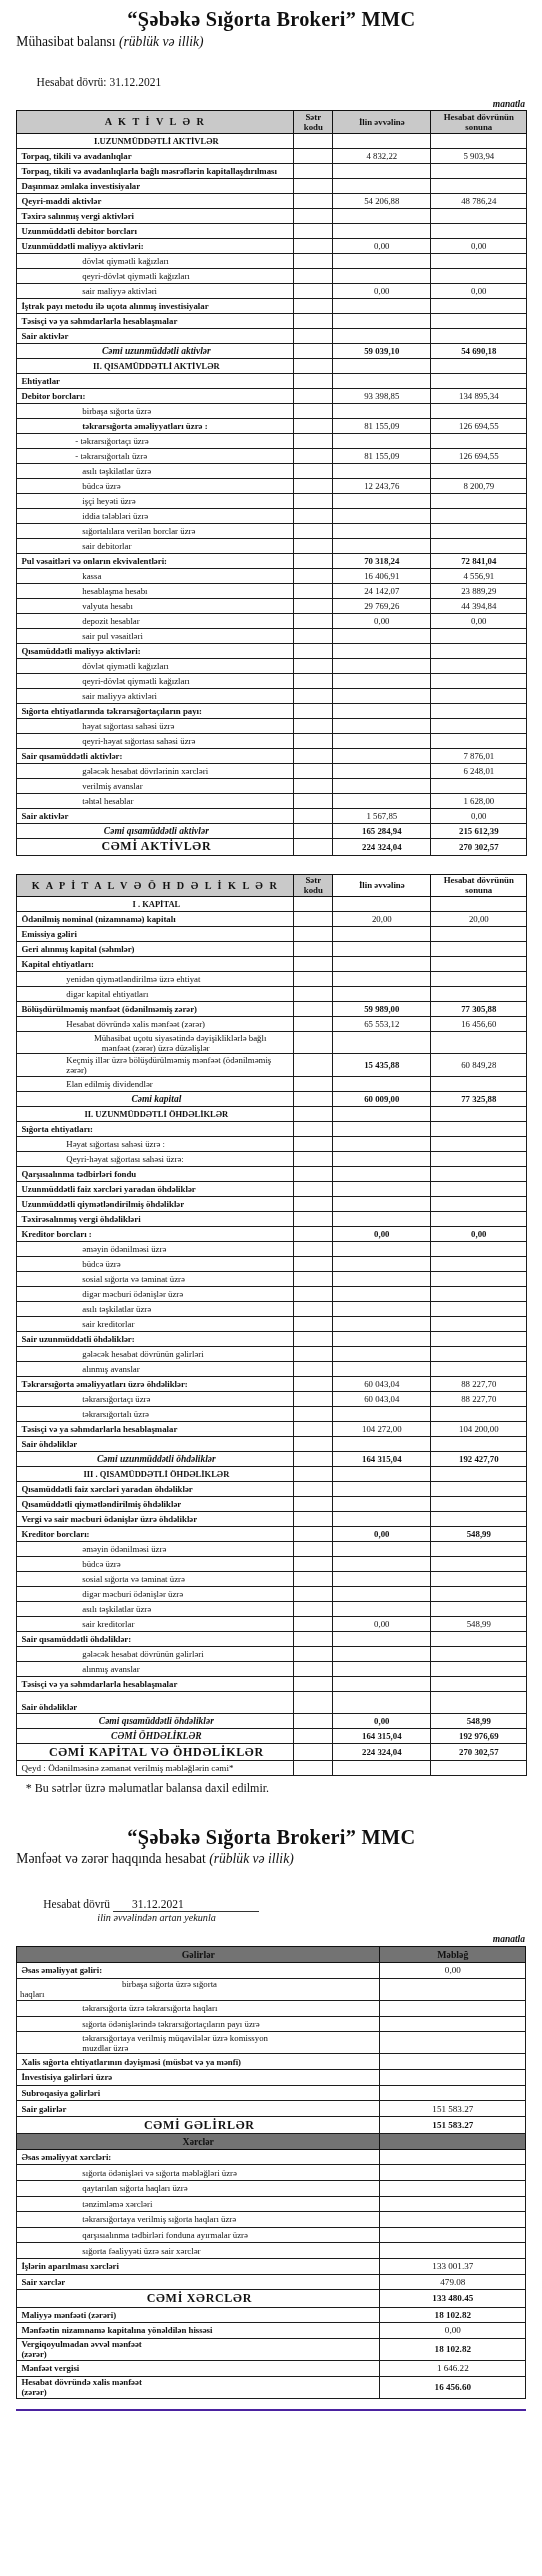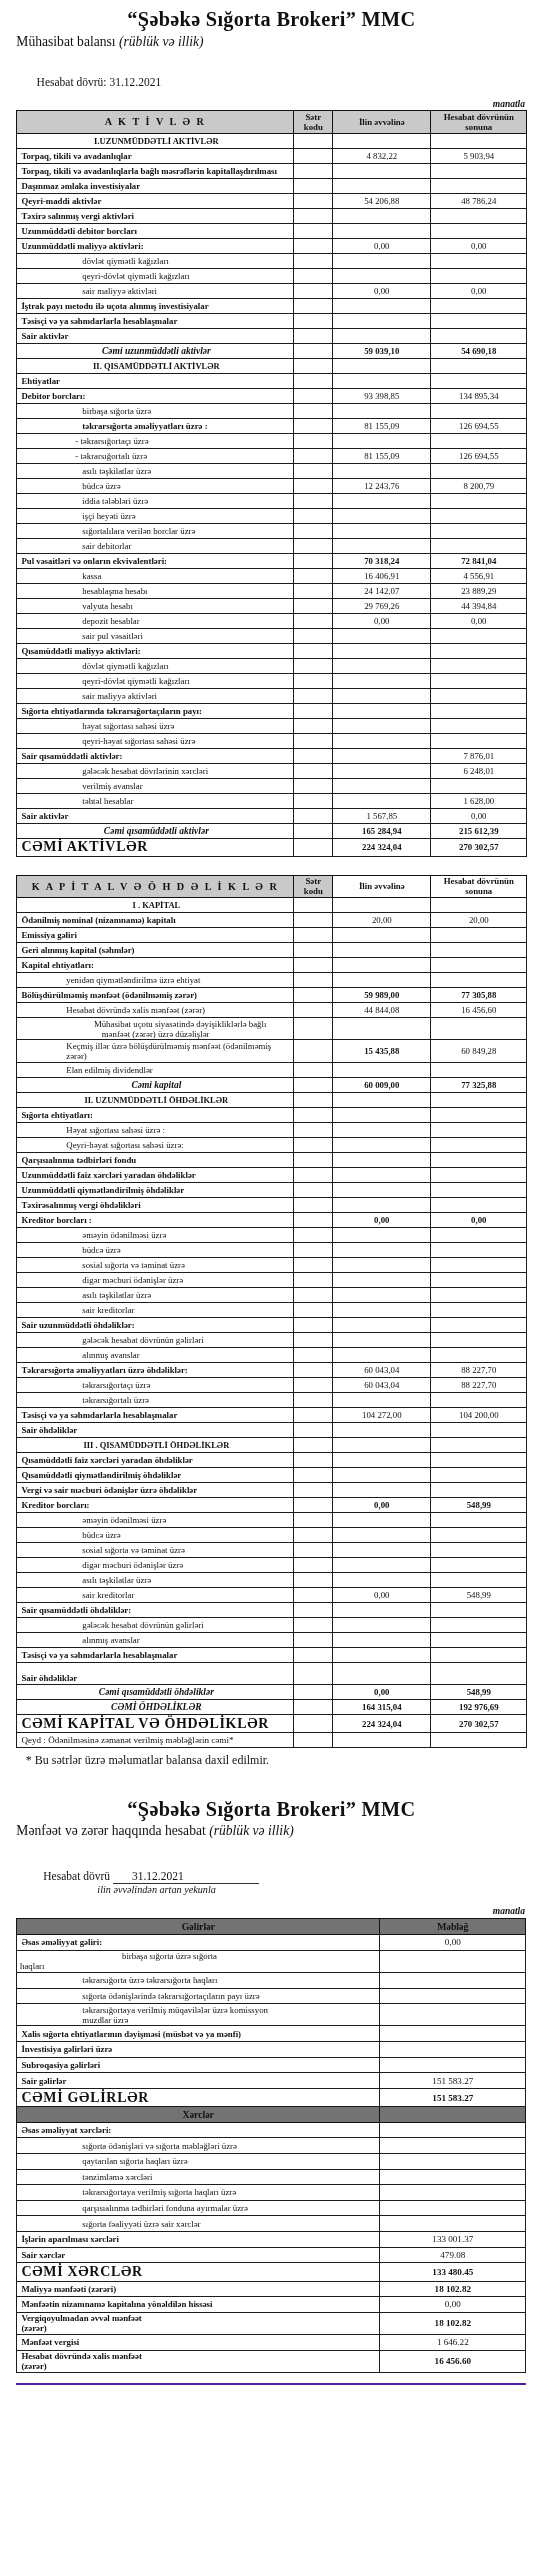--- a/index.html
+++ b/index.html
@@ -29,21 +29,21 @@
   td.v1,td.v2{text-align:center;font-size:9.1px;}
   .vb{font-weight:bold;}
   tr.sec td.lbl{text-align:center;font-weight:bold;font-size:8.5px;}
   tr.it td.lbl{font-weight:bold;}
   tr.s1 td.lbl{padding-left:65px !important;}
   tr.s1b td.lbl{padding-left:65px !important;font-weight:bold;}
   tr.s2 td.lbl{padding-left:49px !important;}
   tr.d1 td.lbl{padding-left:58px !important;}
   tr.hang td.lbl{padding-left:2.7px !important;text-indent:49px;text-align:center;}
   tr.tot td.lbl,tr.totcaps td.lbl{text-align:center;font-weight:bold;font-style:italic;font-size:9.5px;}
-  tr.grand td.lbl{text-align:left;font-weight:bold;font-size:14px;letter-spacing:0.7px;}
+  tr.grand td.lbl{text-align:center;font-weight:bold;font-size:12px;letter-spacing:0.7px;}
   tr.tot td,tr.totcaps td,tr.grand td{border-top-width:1.4px;}
   tr.grand td{border-bottom-width:1.4px;}
   tr.note td{height:30px;}
   tr.note td.lbl{font-weight:normal;font-size:9.1px;}
   table.bal tbody tr:last-child td{border-bottom-width:1.4px;}
   table.bal tbody td:first-child{border-left-width:1.4px;}
   table.bal tbody td:last-child{border-right-width:1.4px;}
 
   .footnote{font-size:12px;margin:4.1px 0 0 9.5px;}
 
@@ -236,27 +236,27 @@
             <td class="v1"></td>
             <td class="v2"></td>
           </tr>
           <tr class="s1">
             <td class="lbl">büdcə üzrə</td>
             <td class="code"></td>
             <td class="v1">12 243,76</td>
             <td class="v2">8 200,79</td>
           </tr>
           <tr class="s1">
+            <td class="lbl">işçi heyəti üzrə</td>
+            <td class="code"></td>
+            <td class="v1"></td>
+            <td class="v2"></td>
+          </tr>
+          <tr class="s1">
             <td class="lbl">iddia tələbləri üzrə</td>
-            <td class="code"></td>
-            <td class="v1"></td>
-            <td class="v2"></td>
-          </tr>
-          <tr class="s1">
-            <td class="lbl">işçi heyəti üzrə</td>
             <td class="code"></td>
             <td class="v1"></td>
             <td class="v2"></td>
           </tr>
           <tr class="s1">
             <td class="lbl">sığortalılara verilən borclar üzrə</td>
             <td class="code"></td>
             <td class="v1"></td>
             <td class="v2"></td>
           </tr>
@@ -436,30 +436,36 @@
             <td class="code"></td>
             <td class="v1"></td>
             <td class="v2"></td>
           </tr>
           <tr class="s2">
             <td class="lbl">yenidən qiymətləndirilmə üzrə ehtiyat</td>
             <td class="code"></td>
             <td class="v1"></td>
             <td class="v2"></td>
           </tr>
+          <tr class="s2">
+            <td class="lbl">digər kapital ehtiyatları</td>
+            <td class="code"></td>
+            <td class="v1"></td>
+            <td class="v2"></td>
+          </tr>
           <tr class="it">
             <td class="lbl">Bölüşdürülməmiş mənfəət (ödənilməmiş zərər)</td>
             <td class="code"></td>
             <td class="v1 vb">59 989,00</td>
             <td class="v2 vb">77 305,88</td>
           </tr>
           <tr class="s2">
             <td class="lbl">Hesabat dövründə xalis mənfəət (zərər)</td>
             <td class="code"></td>
-            <td class="v1">44 844,08</td>
+            <td class="v1">65 553,12</td>
             <td class="v2">16 456,60</td>
           </tr>
           <tr class="hang">
             <td class="lbl">Mühasibat uçotu siyasətində dəyişikliklərlə bağlı 
 mənfəət (zərər) üzrə düzəlişlər</td>
             <td class="code"></td>
             <td class="v1"></td>
             <td class="v2"></td>
           </tr>
           <tr class="s2">
@@ -610,20 +616,26 @@
             <td class="lbl">Təsisçi və ya səhmdarlarla hesablaşmalar</td>
             <td class="code"></td>
             <td class="v1">104 272,00</td>
             <td class="v2">104 200,00</td>
           </tr>
           <tr class="it">
             <td class="lbl">Sair öhdəliklər</td>
             <td class="code"></td>
             <td class="v1"></td>
             <td class="v2"></td>
+          </tr>
+          <tr class="tot">
+            <td class="lbl">Cəmi uzunmüddətli öhdəliklər</td>
+            <td class="code"></td>
+            <td class="v1 vb">164 315,04</td>
+            <td class="v2 vb">192 427,70</td>
           </tr>
           <tr class="sec">
             <td class="lbl">III . QISAMÜDDƏTLİ ÖHDƏLİKLƏR</td>
             <td class="code"></td>
             <td class="v1"></td>
             <td class="v2"></td>
           </tr>
           <tr class="it">
             <td class="lbl">Qısamüddətli faiz xərcləri yaradan öhdəliklər</td>
             <td class="code"></td>

